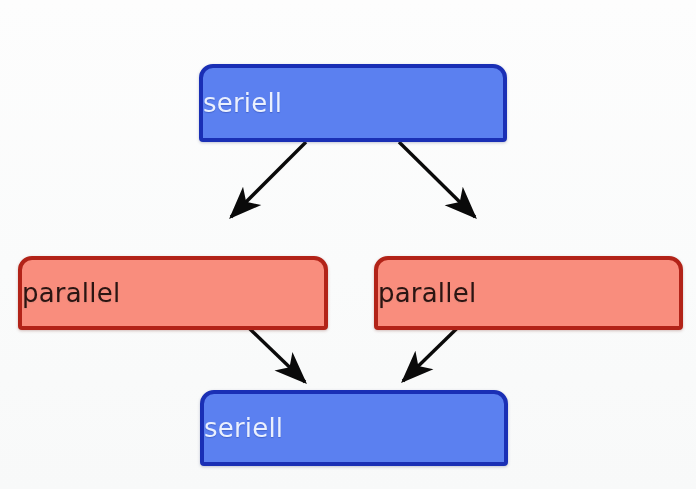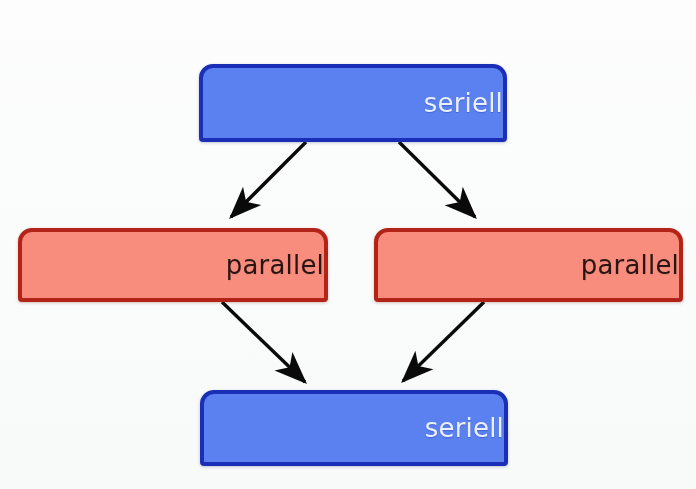--- a/index.html
+++ b/index.html
@@ -26,21 +26,21 @@
     top: 0;
     width: 696px;
     height: 489px;
     pointer-events: none;
   }
   .node {
     position: absolute;
     box-sizing: border-box;
     display: flex;
     align-items: center;
-    justify-content: flex-end;
+    justify-content: flex-start;
     border-style: solid;
     border-width: 4px;
     border-radius: 14px 14px 4px 4px;
   }
   .node-label {
     font-size: 26px;
     line-height: 1;
     letter-spacing: 0.2px;
     white-space: nowrap;
     font-weight: 400;
@@ -51,20 +51,21 @@
     box-shadow: 0 1px 3px rgba(60,70,120,0.30);
   }
   .node-serial .node-label {
     color: #eaf0fe;
     text-shadow: 0 1px 1px rgba(30,50,140,0.35);
   }
   .node-parallel {
     background: #f98d7d;
     border-color: #b22318;
     box-shadow: 0 1px 3px rgba(120,50,40,0.30);
+    margin-top: 28px;
   }
   .node-parallel .node-label {
     color: #2b1512;
     text-shadow: 0 1px 1px rgba(200,130,120,0.45);
   }
 </style>
 </head>
 <body>
 
 <div id="diagram-root">

